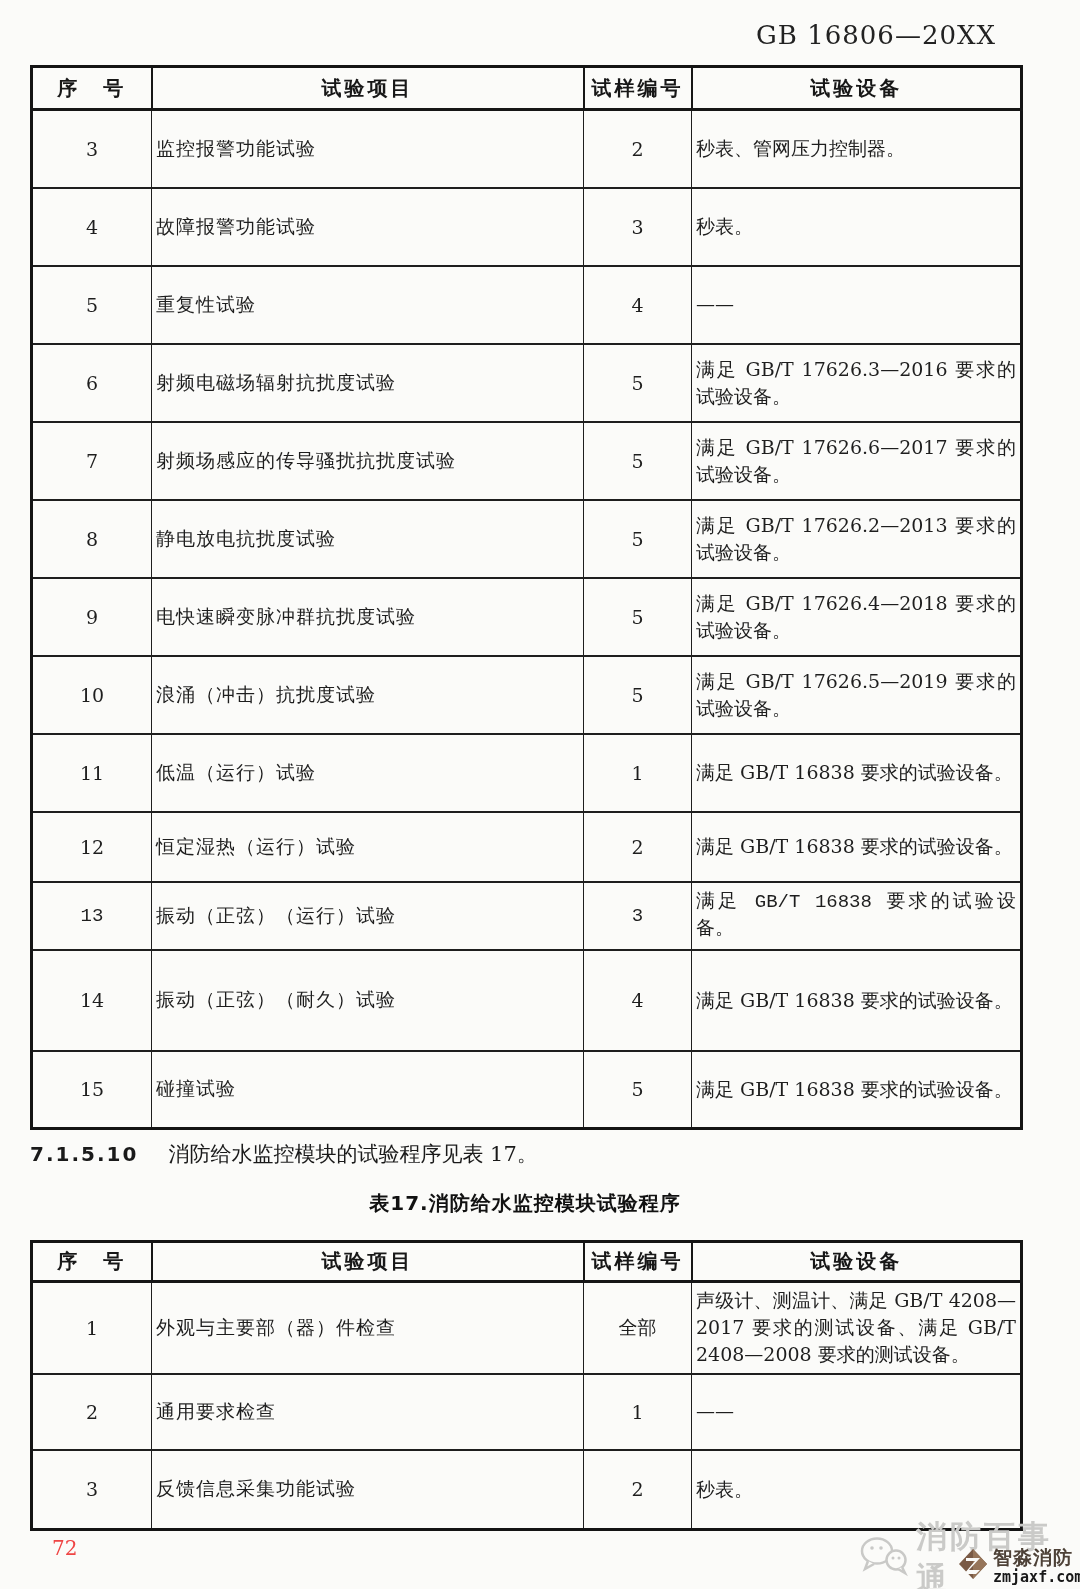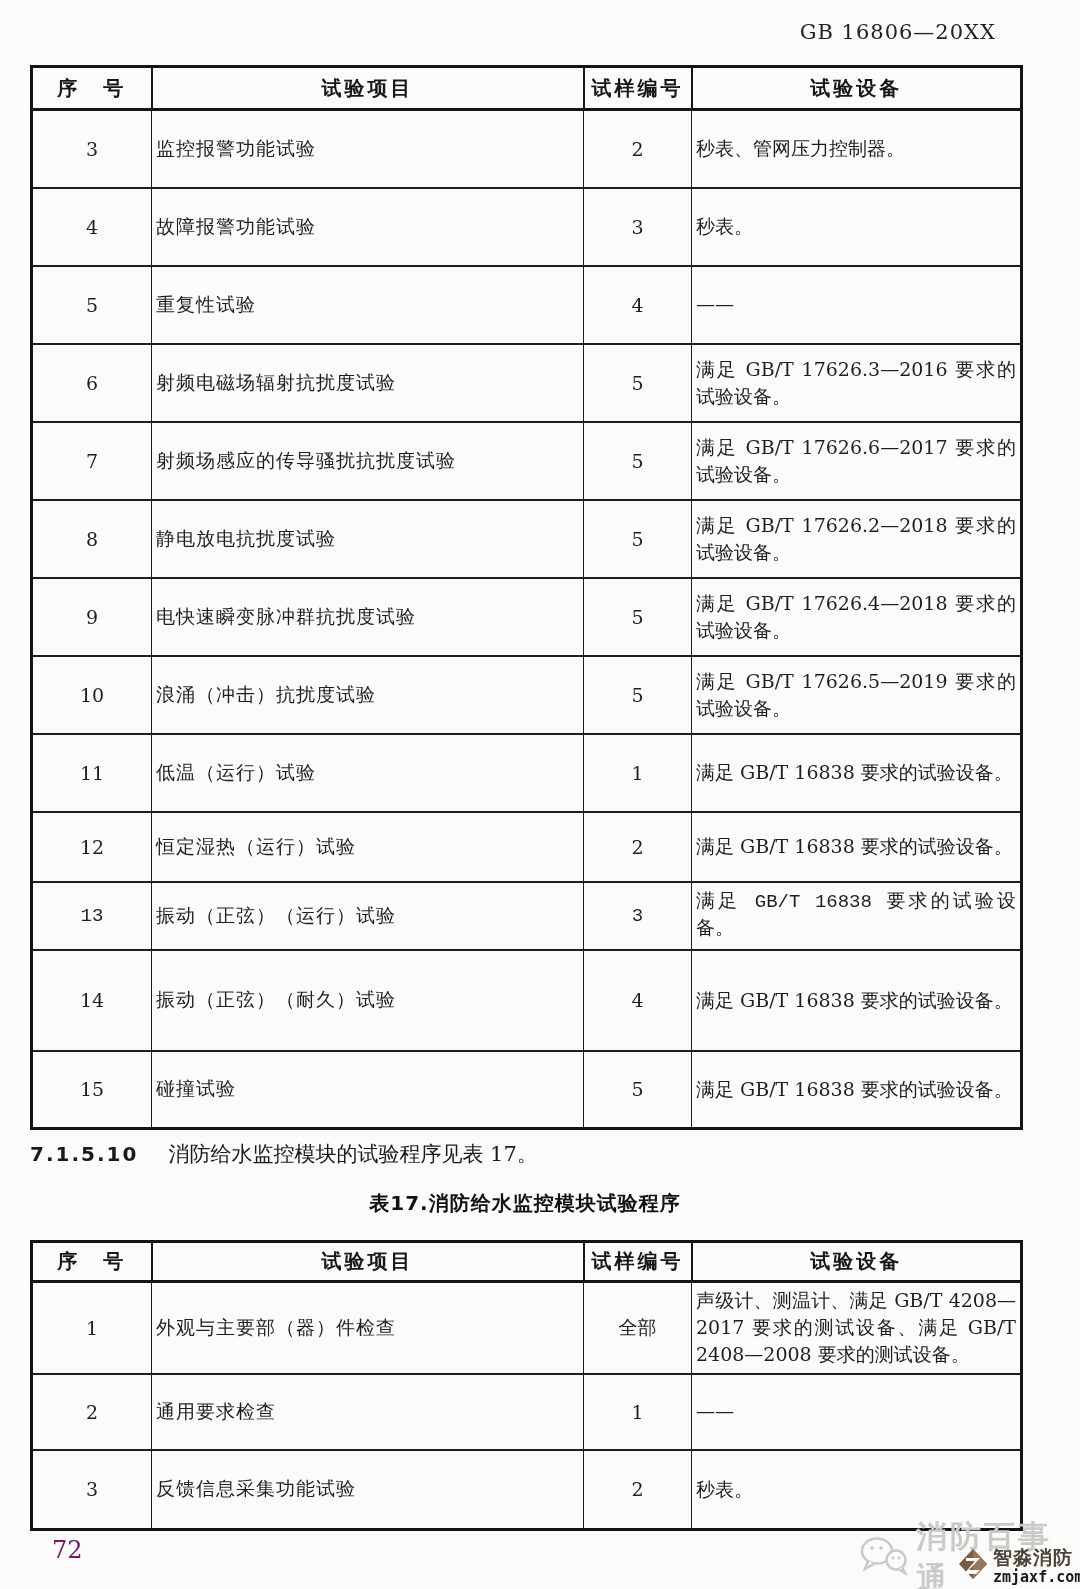--- a/index.html
+++ b/index.html
@@ -3,21 +3,21 @@
 <meta charset="utf-8">
 <style>
   html,body{margin:0;padding:0;background:#e9e9e9;}
   .page{
     position:relative;width:1080px;height:1589px;margin:0 auto;
     background:#fbfbf9;color:#1b1b1b;overflow:hidden;
     font-family:"DejaVu Serif","Liberation Serif",serif;
   }
   .hdr-right{
     position:absolute;top:20px;right:84px;
-    font-size:21px;letter-spacing:1px;color:#222;
+    font-size:26px;letter-spacing:1px;color:#222;
   }
   table.std{
     position:absolute;border-collapse:collapse;table-layout:fixed;
     border:3px solid #141414;
   }
   table.std th{
     border:2px solid #161616;border-bottom-width:3px;
     font-size:20px;font-weight:bold;letter-spacing:3px;
     padding:0;text-align:center;color:#171717;
   }
@@ -39,21 +39,21 @@
   .clause-no{
     font-family:"DejaVu Sans","Liberation Sans",sans-serif;
     font-weight:bold;letter-spacing:2px;margin-right:30px;font-size:20px;
   }
   .tbl-title{
     position:absolute;left:30px;top:1190px;width:990px;text-align:center;
     font-family:"DejaVu Sans","Liberation Sans",sans-serif;
     font-weight:bold;font-size:20px;letter-spacing:1px;color:#111;
   }
   .page-num{
-    position:absolute;left:52px;top:1536px;font-size:24px;color:#701a75;
+    position:absolute;left:52px;top:1536px;font-size:20px;color:#ef4444;
   }
   .wm{
     position:absolute;left:858px;top:1516px;display:flex;align-items:center;
     color:#c7c7c7;
   }
   .wm-text{
     font-family:"DejaVu Sans","Liberation Sans",sans-serif;
     font-size:31px;font-weight:bold;letter-spacing:3px;margin-left:6px;
     color:#cacac8;
   }
@@ -118,21 +118,21 @@
     <tr style="height:78px;">
       <td class="c-no">7</td>
       <td class="c-item">射频场感应的传导骚扰抗扰度试验</td>
       <td class="c-sample">5</td>
       <td class="c-equip">满足 GB/T 17626.6—2017 要求的试验设备。</td>
     </tr>
     <tr style="height:78px;">
       <td class="c-no">8</td>
       <td class="c-item">静电放电抗扰度试验</td>
       <td class="c-sample">5</td>
-      <td class="c-equip">满足 GB/T 17626.2—2018 要求的试验设备。</td>
+      <td class="c-equip">满足 GB/T 17626.2—2013 要求的试验设备。</td>
     </tr>
     <tr style="height:78px;">
       <td class="c-no">9</td>
       <td class="c-item">电快速瞬变脉冲群抗扰度试验</td>
       <td class="c-sample">5</td>
       <td class="c-equip">满足 GB/T 17626.4—2018 要求的试验设备。</td>
     </tr>
     <tr style="height:78px;">
       <td class="c-no">10</td>
       <td class="c-item">浪涌（冲击）抗扰度试验</td>

